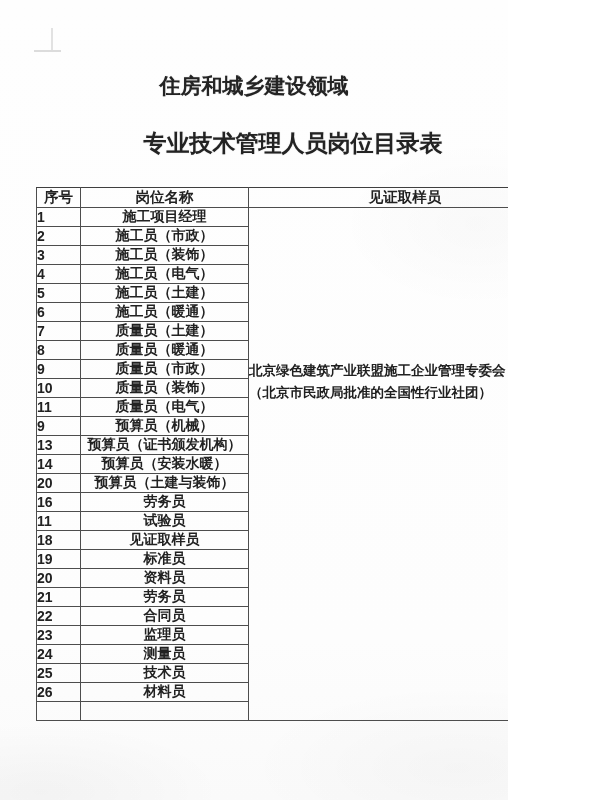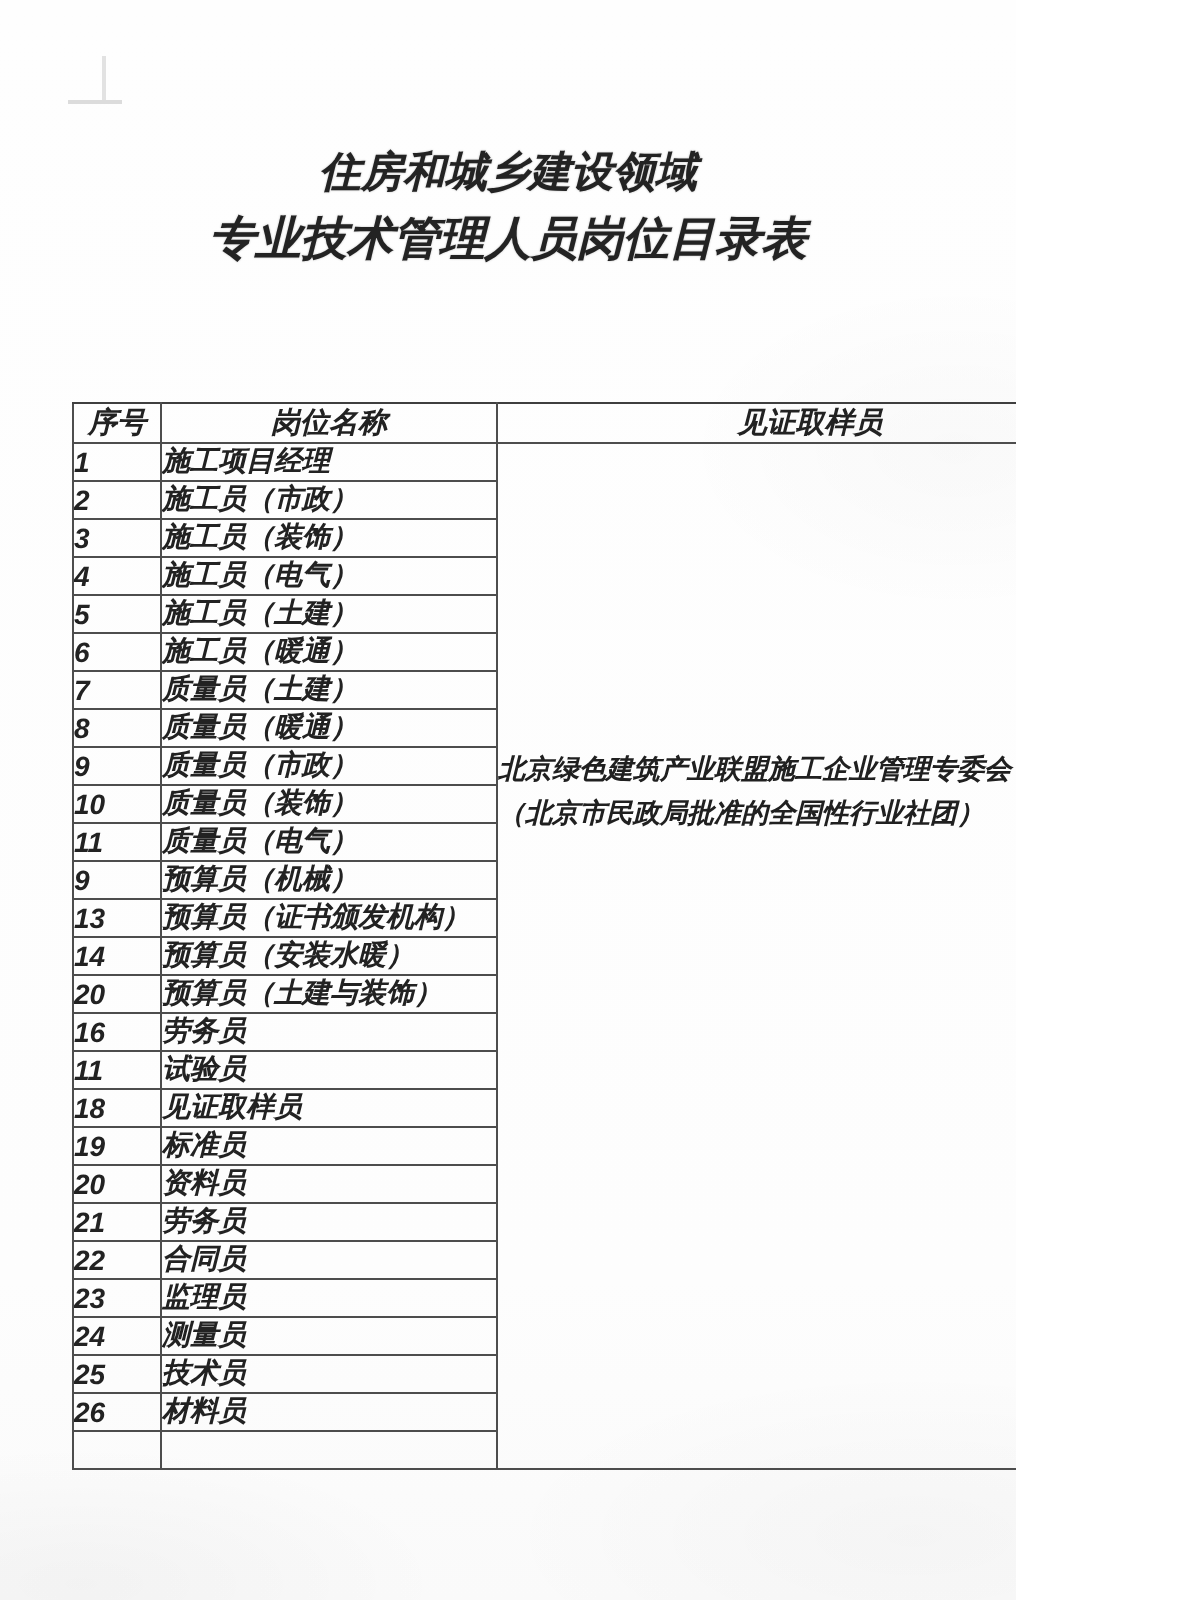--- a/index.html
+++ b/index.html
@@ -12,21 +12,20 @@
     position: relative;
     width: 508px;
     height: 800px;
     overflow: hidden;
     background:
       radial-gradient(ellipse 300px 120px at 90% 96%, rgba(0,0,0,0.025), rgba(0,0,0,0) 70%),
       radial-gradient(ellipse 260px 100px at 8% 99%, rgba(0,0,0,0.03), rgba(0,0,0,0) 70%),
       radial-gradient(ellipse 200px 120px at 94% 28%, rgba(0,0,0,0.018), rgba(0,0,0,0) 70%),
       linear-gradient(180deg, #fefefe 0%, #fdfdfd 80%, #fafafa 100%);
     color: #1f1f1f;
-    font-style: italic;
   }
 
   
   .corner-mark { position: absolute; }
   .corner-mark .v { position: absolute; width: 2px; height: 23px; background: #e2e2e2; }
   .corner-mark .h { position: absolute; width: 27px; height: 2px; background: #dcdcdc; }
   .mark-tl { left: 34px; top: 28px; }
   .mark-tl .v { left: 17px; top: 0; }
   .mark-tl .h { left: 0; top: 22px; }
   .mark-tr { left: 535px; top: 28px; }
@@ -36,26 +35,26 @@
   .title {
     position: absolute;
     left: 0;
     width: 100%;
     text-align: center;
     font-weight: 700;
     color: #232323;
     text-shadow: 0 0 1px rgba(40,40,40,0.35);
   }
   .title-1 { top: 72px; font-size: 21px; }
-  .title-2 { top: 104px; font-size: 23px; }
+  .title-2 { top: 128px; font-size: 23px; margin-left: 39px; }
 
   table.directory {
     position: absolute;
     left: 36px;
-    top: 201px;
+    top: 187px;
     width: 525px;
     border-collapse: collapse;
     table-layout: fixed;
   }
   table.directory th,
   table.directory td {
     border: 1px solid #4d4d4d;
     padding: 0;
     font-size: 14px;
     color: #222222;
@@ -71,21 +70,21 @@
   }
   table.directory tbody td { height: 17.5px; }
   td.c-no {
     padding-left: 9px;
     text-align: left;
     font-weight: 600;
     border-left-color: #3f3f3f;
   }
   td.c-pos {
     padding-left: 14px;
-    text-align: left;
+    text-align: center;
     font-weight: 700;
   }
   td.issuer {
     vertical-align: top;
     text-align: left;
     border-right-color: #5a5a5a;
   }
   .issuer-inner {
     padding-top: 152px;
     font-size: 13.5px;

